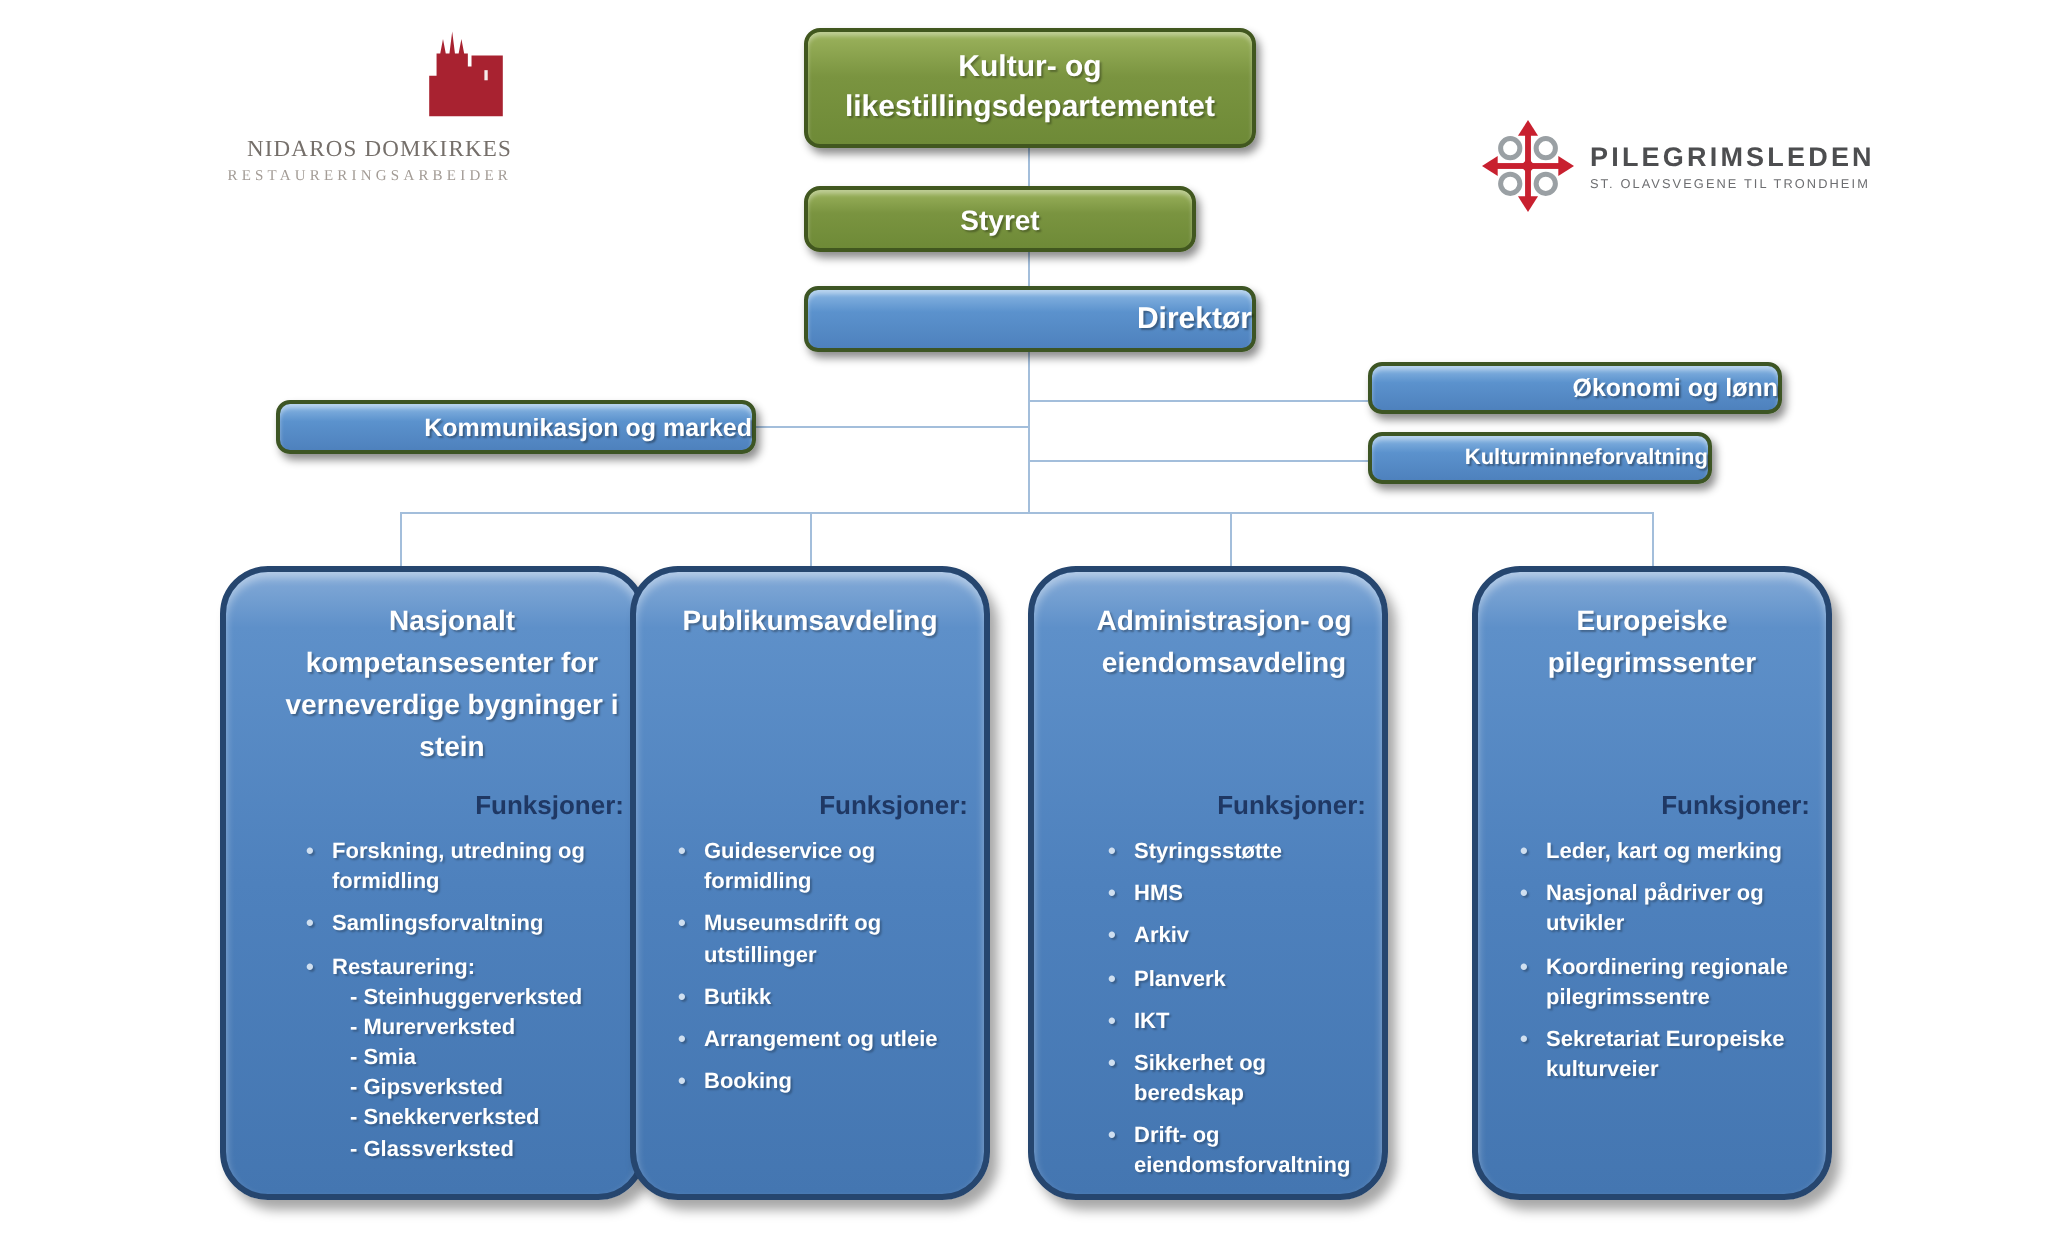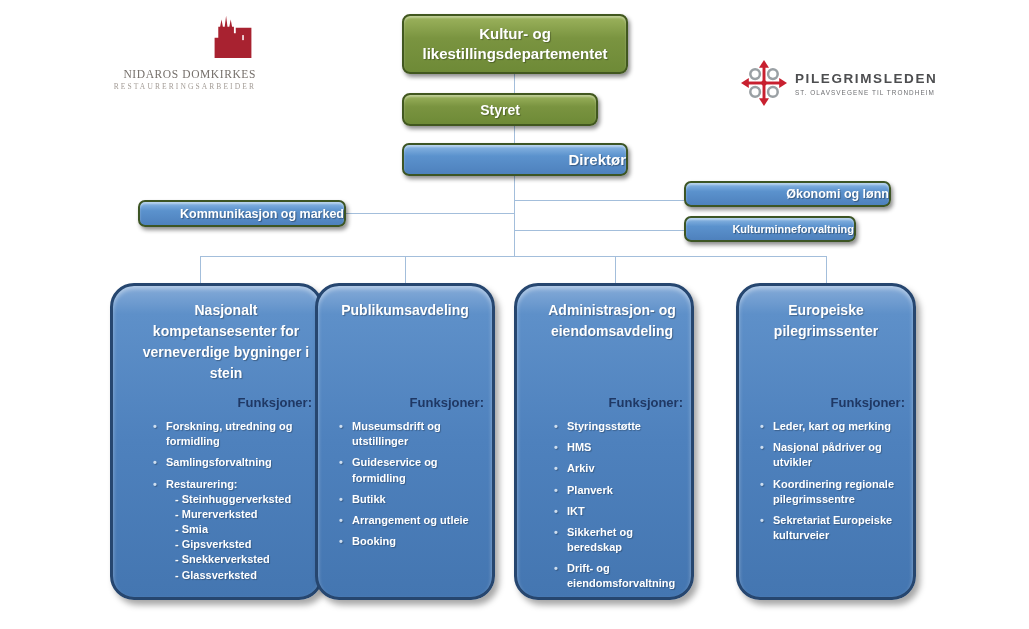--- a/index.html
+++ b/index.html
@@ -130,21 +130,21 @@
   </div>
 
   <div class="gbox" style="left:402px;top:93px;width:196px;height:33px;font-size:14px;text-align:right;">
     <span>Styret</span>
   </div>
 
   <div class="bbox" style="left:402px;top:143px;width:226px;height:33px;font-size:15px;">
     <span>Direktør</span>
   </div>
 
-  <div class="bbox" style="left:138px;top:200px;width:208px;height:27px;font-size:12.5px;">
+  <div class="bbox" style="left:138px;top:200px;width:240px;height:27px;font-size:12.5px;">
     <span>Kommunikasjon og marked</span>
   </div>
 
   <div class="bbox" style="left:684px;top:181px;width:207px;height:26px;font-size:12.5px;">
     <span>Økonomi og lønn</span>
   </div>
 
   <div class="bbox" style="left:684px;top:216px;width:172px;height:26px;font-size:11px;">
     <span>Kulturminneforvaltning</span>
   </div>
@@ -163,22 +163,22 @@
             <div class="sub-item">- Snekkerverksted</div>
             <div class="sub-item">- Glassverksted</div>
           </div></li>
       </ul>
   </div>
 
   <div class="dept-box" style="left:315px;">
     <div class="dept-title">Publikumsavdeling</div>
     <div class="dept-funk">Funksjoner:</div>
     <ul class="dept-list">
+        <li class="bullet-item"><span>Guideservice og formidling</span></li>
         <li class="bullet-item"><span>Museumsdrift og utstillinger</span></li>
-        <li class="bullet-item"><span>Guideservice og formidling</span></li>
         <li class="bullet-item"><span>Butikk</span></li>
         <li class="bullet-item"><span>Arrangement og utleie</span></li>
         <li class="bullet-item"><span>Booking</span></li>
       </ul>
   </div>
 
   <div class="dept-box" style="left:514px;padding-left:24px;">
     <div class="dept-title">Administrasjon- og eiendomsavdeling</div>
     <div class="dept-funk">Funksjoner:</div>
     <ul class="dept-list">

